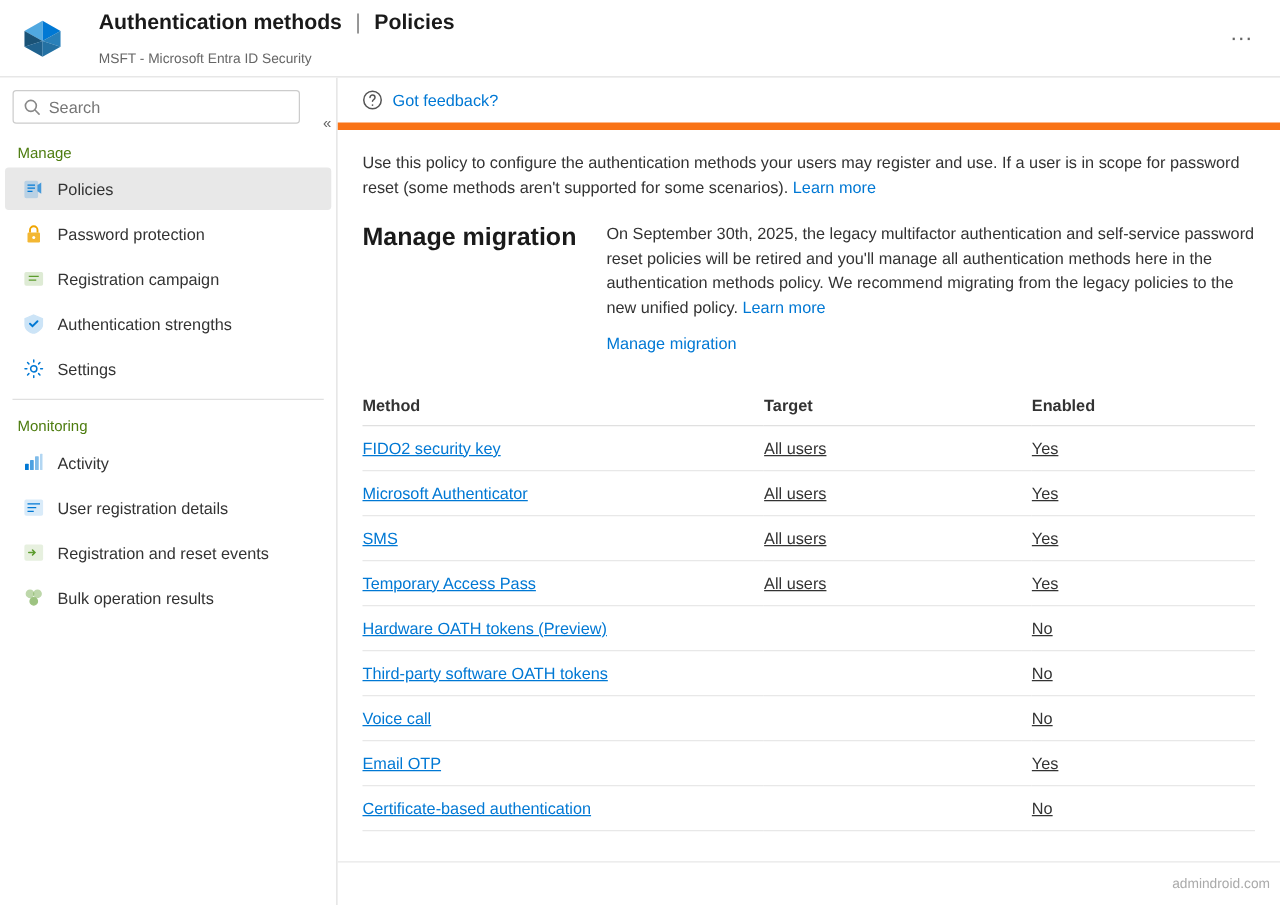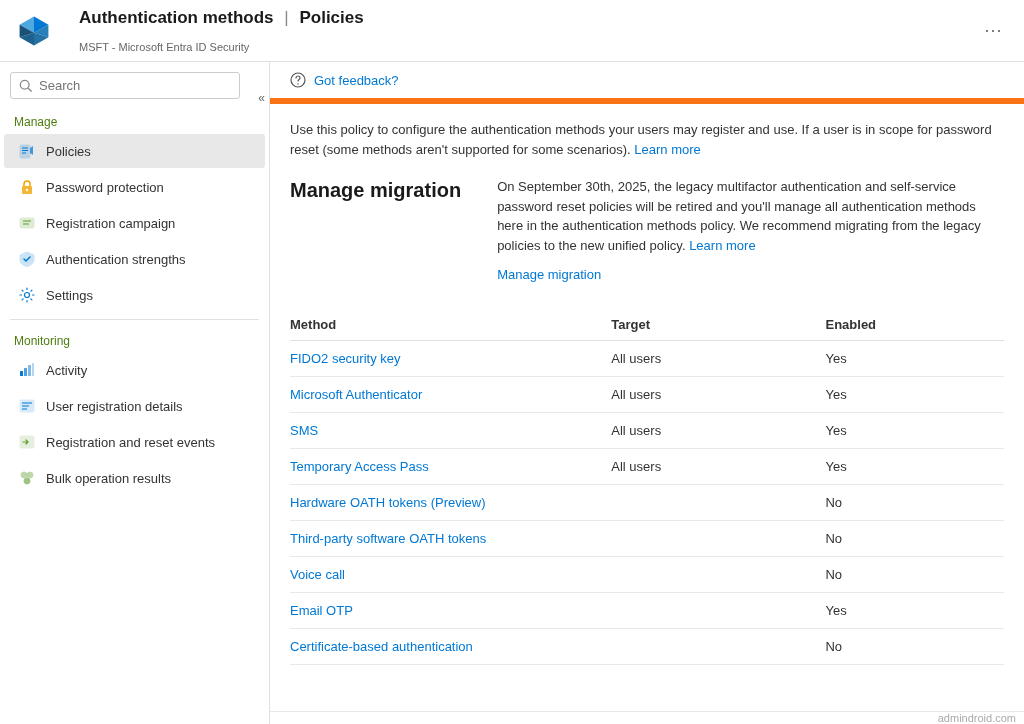--- a/index.html
+++ b/index.html
@@ -138,21 +138,21 @@
     .intro-text {
       font-size: 13px;
       color: #333;
       line-height: 1.5;
       margin-bottom: 18px;
     }
     .intro-text a, .link { color: #0078d4; text-decoration: none; cursor: pointer; }
 
     .manage-migration-section {
       display: flex;
-      gap: 36px;
+      gap: 24px;
       margin-bottom: 24px;
       align-items: flex-start;
     }
     .manage-migration-title {
       font-size: 20px;
       font-weight: 600;
       color: #1a1a1a;
       white-space: nowrap;
       padding-top: 2px;
     }
@@ -181,31 +181,32 @@
       text-align: left;
       font-weight: 600;
       color: #333;
       padding: 8px 12px 8px 0;
       border-bottom: 1px solid #e0e0e0;
     }
     .methods-table td {
       padding: 10px 12px 10px 0;
       border-bottom: 1px solid #e8e8e8;
       color: #333;
+      text-decoration: underline;
     }
     .methods-table td.method-name {
       color: #0078d4;
       cursor: pointer;
     }
 
     .watermark {
       text-align: right;
       font-size: 11px;
       color: #aaa;
-      padding: 0 8px;
+      padding: 11px 8px;
       border-top: 1px solid #e8e8e8;
       margin-top: auto;
     }
 
     
     .icon-policies { color: #0078d4; }
   </style>
 </head>
 <body>
 

